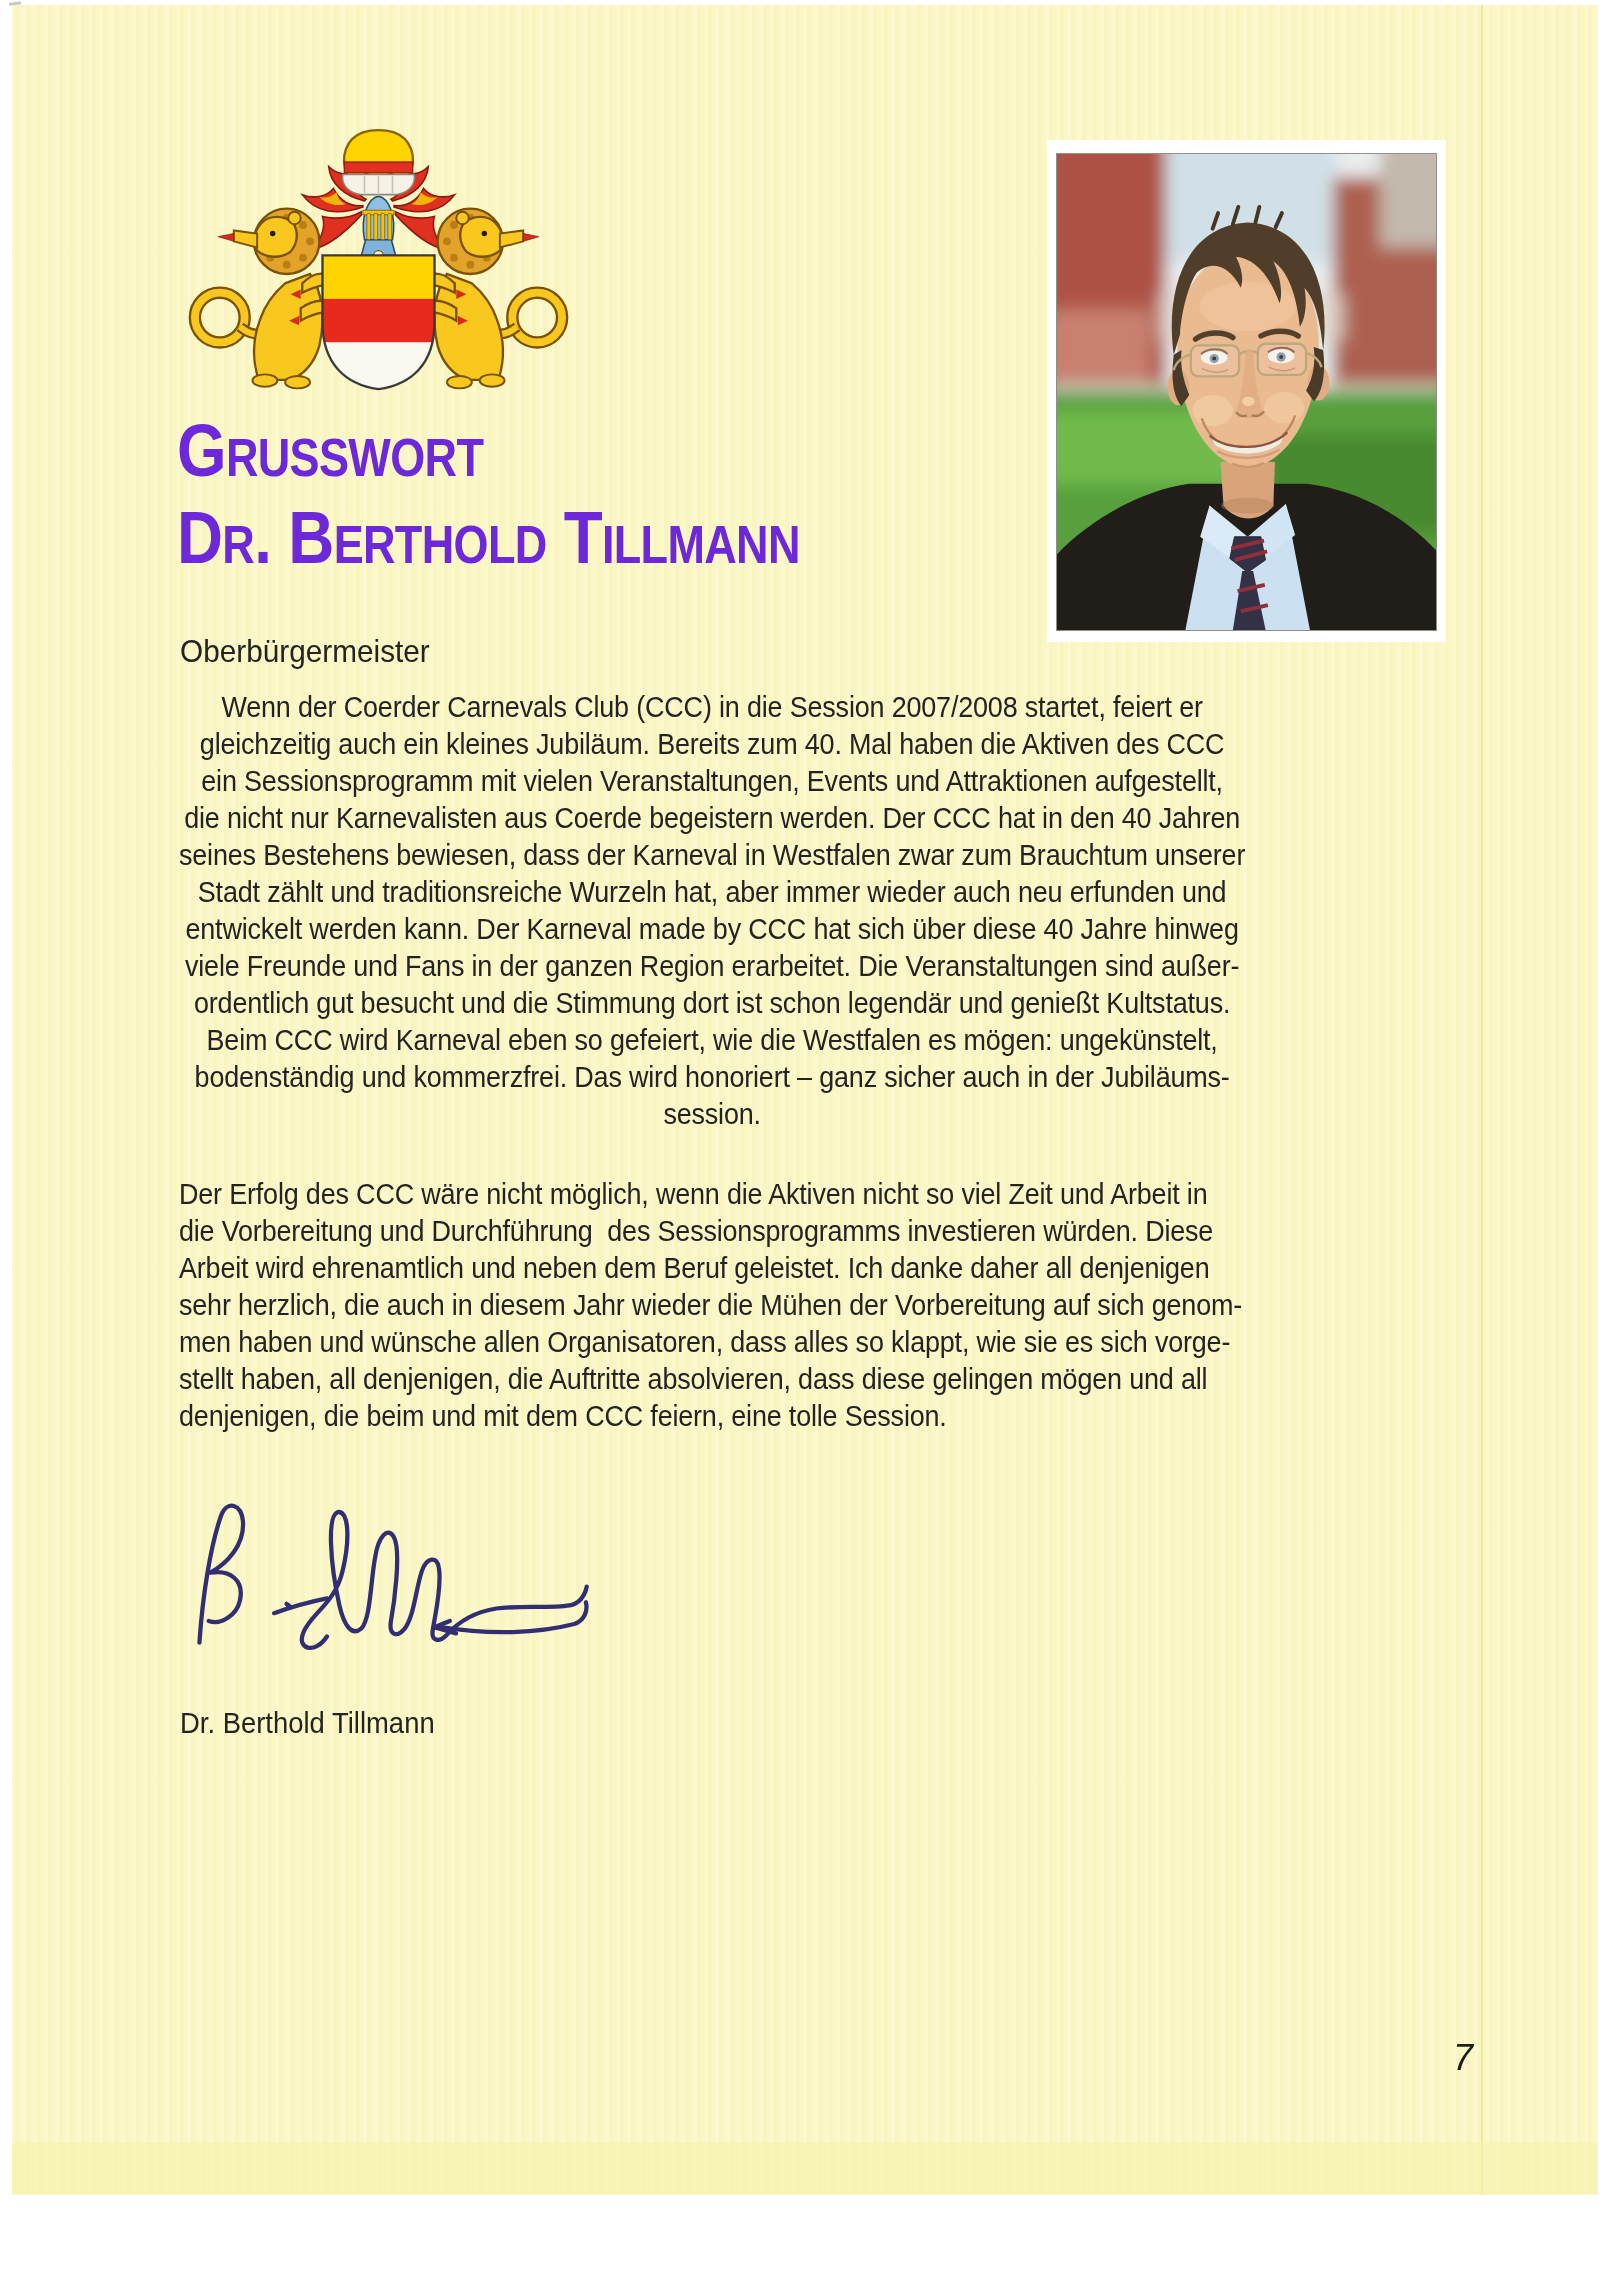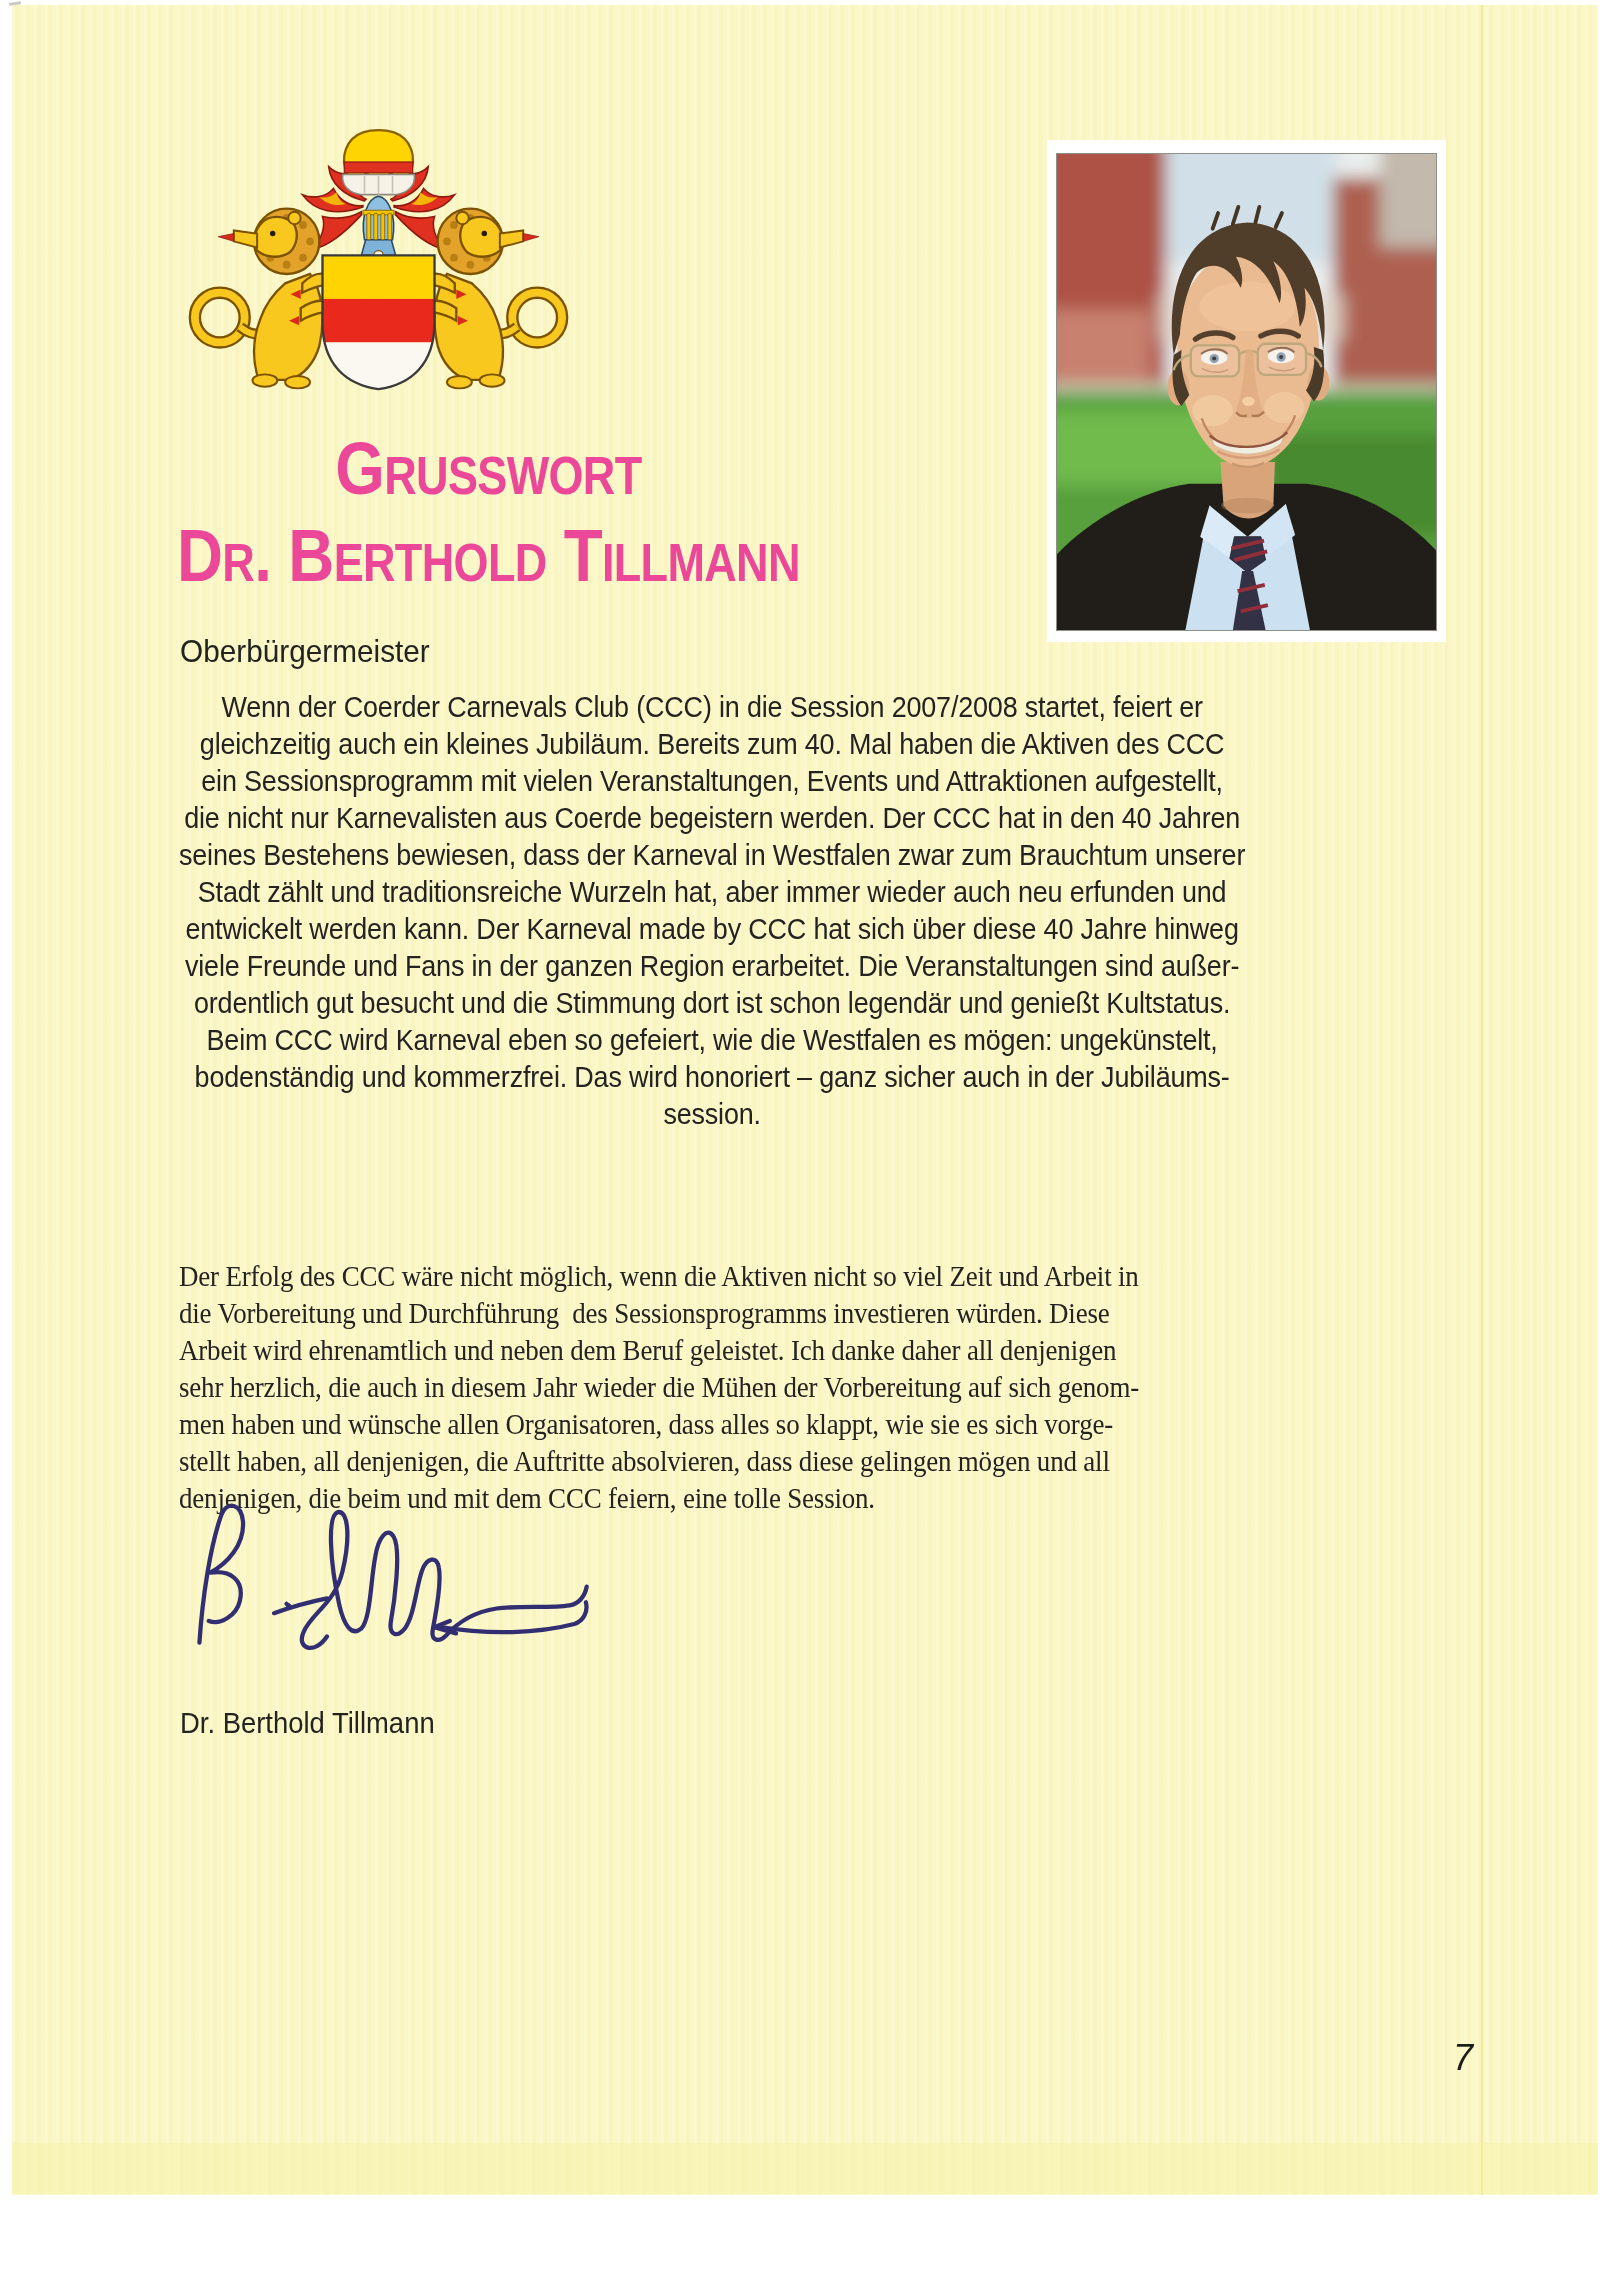--- a/index.html
+++ b/index.html
@@ -37,39 +37,39 @@
   .photo-frame{
     position:absolute;left:1047px;top:140px;width:399px;height:502px;
     background:#ffffff;box-sizing:border-box;
   }
   .photo{
     position:absolute;left:10px;top:14px;width:379px;height:476px;
     outline:0.8px solid #8f8f88;
   }
 
   
-  .title-block{position:absolute;left:177px;top:425px;color:#ec4899;text-align:center;}
+  .title-block{position:absolute;left:177px;top:407px;color:#6d28d9;}
   .title-line{
     display:block;font-weight:bold;font-variant:small-caps;
     font-size:75px;line-height:87px;letter-spacing:-0.8px;
     transform:scaleX(0.85);transform-origin:0 0;white-space:pre;
   }
   .subtitle{
     position:absolute;left:180px;top:633px;font-size:32px;color:#23231f;
     transform:scaleX(0.93);transform-origin:0 0;white-space:pre;
   }
 
   
   .para{position:absolute;left:179px;color:#242321;}
   .para .text-line{
     font-size:29px;line-height:37px;white-space:pre;
     letter-spacing:-0.2px;transform:scaleX(0.93);transform-origin:0 0;
   }
   #para1{top:689px;text-align:center;}
-  #para2{top:1258px;font-family:Liberation Serif, serif;}
+  #para2{top:1176px;}
 
   
   .signature{position:absolute;left:173px;top:1487px;width:451px;height:187px;}
   .sig-name{
     position:absolute;left:180px;top:1706px;font-size:29.5px;color:#23231f;
     transform:scaleX(0.93);transform-origin:0 0;white-space:pre;
   }
 
   .page-number{
     position:absolute;left:1453px;top:2037px;font-size:36px;

